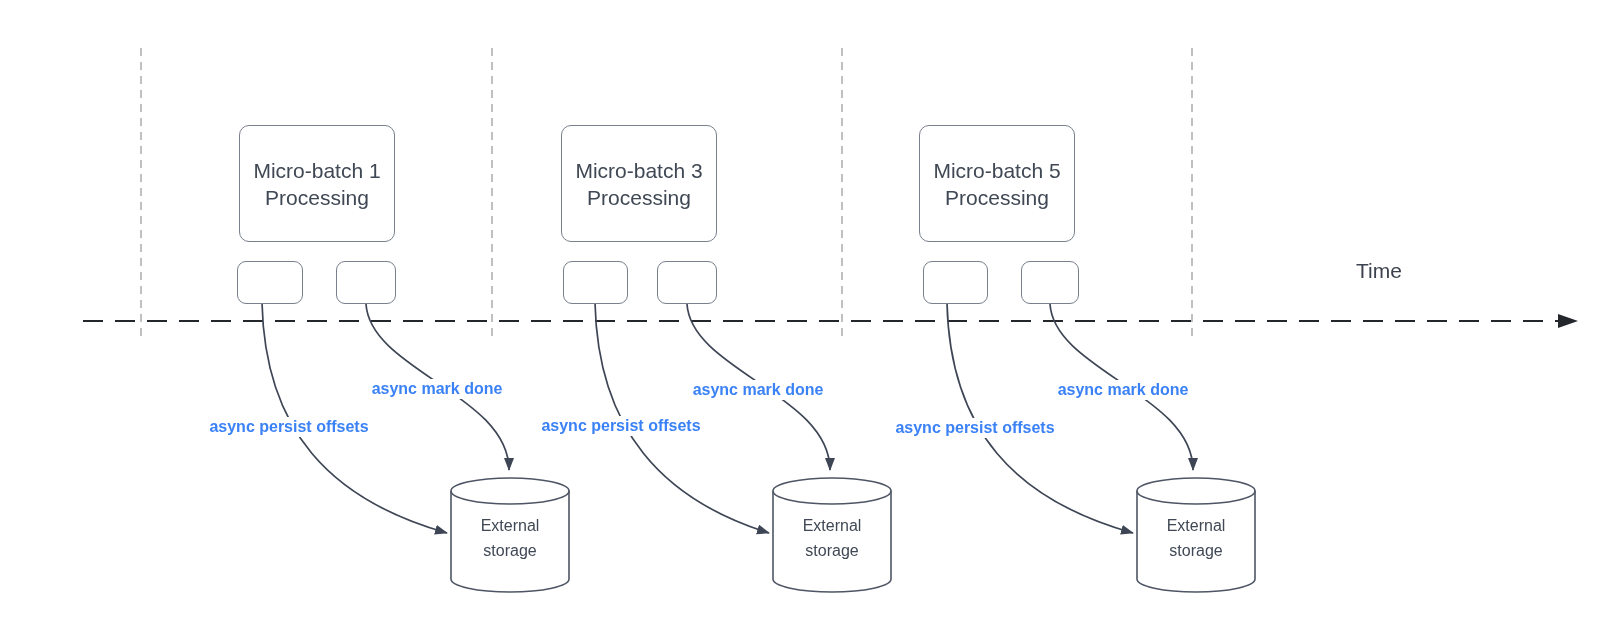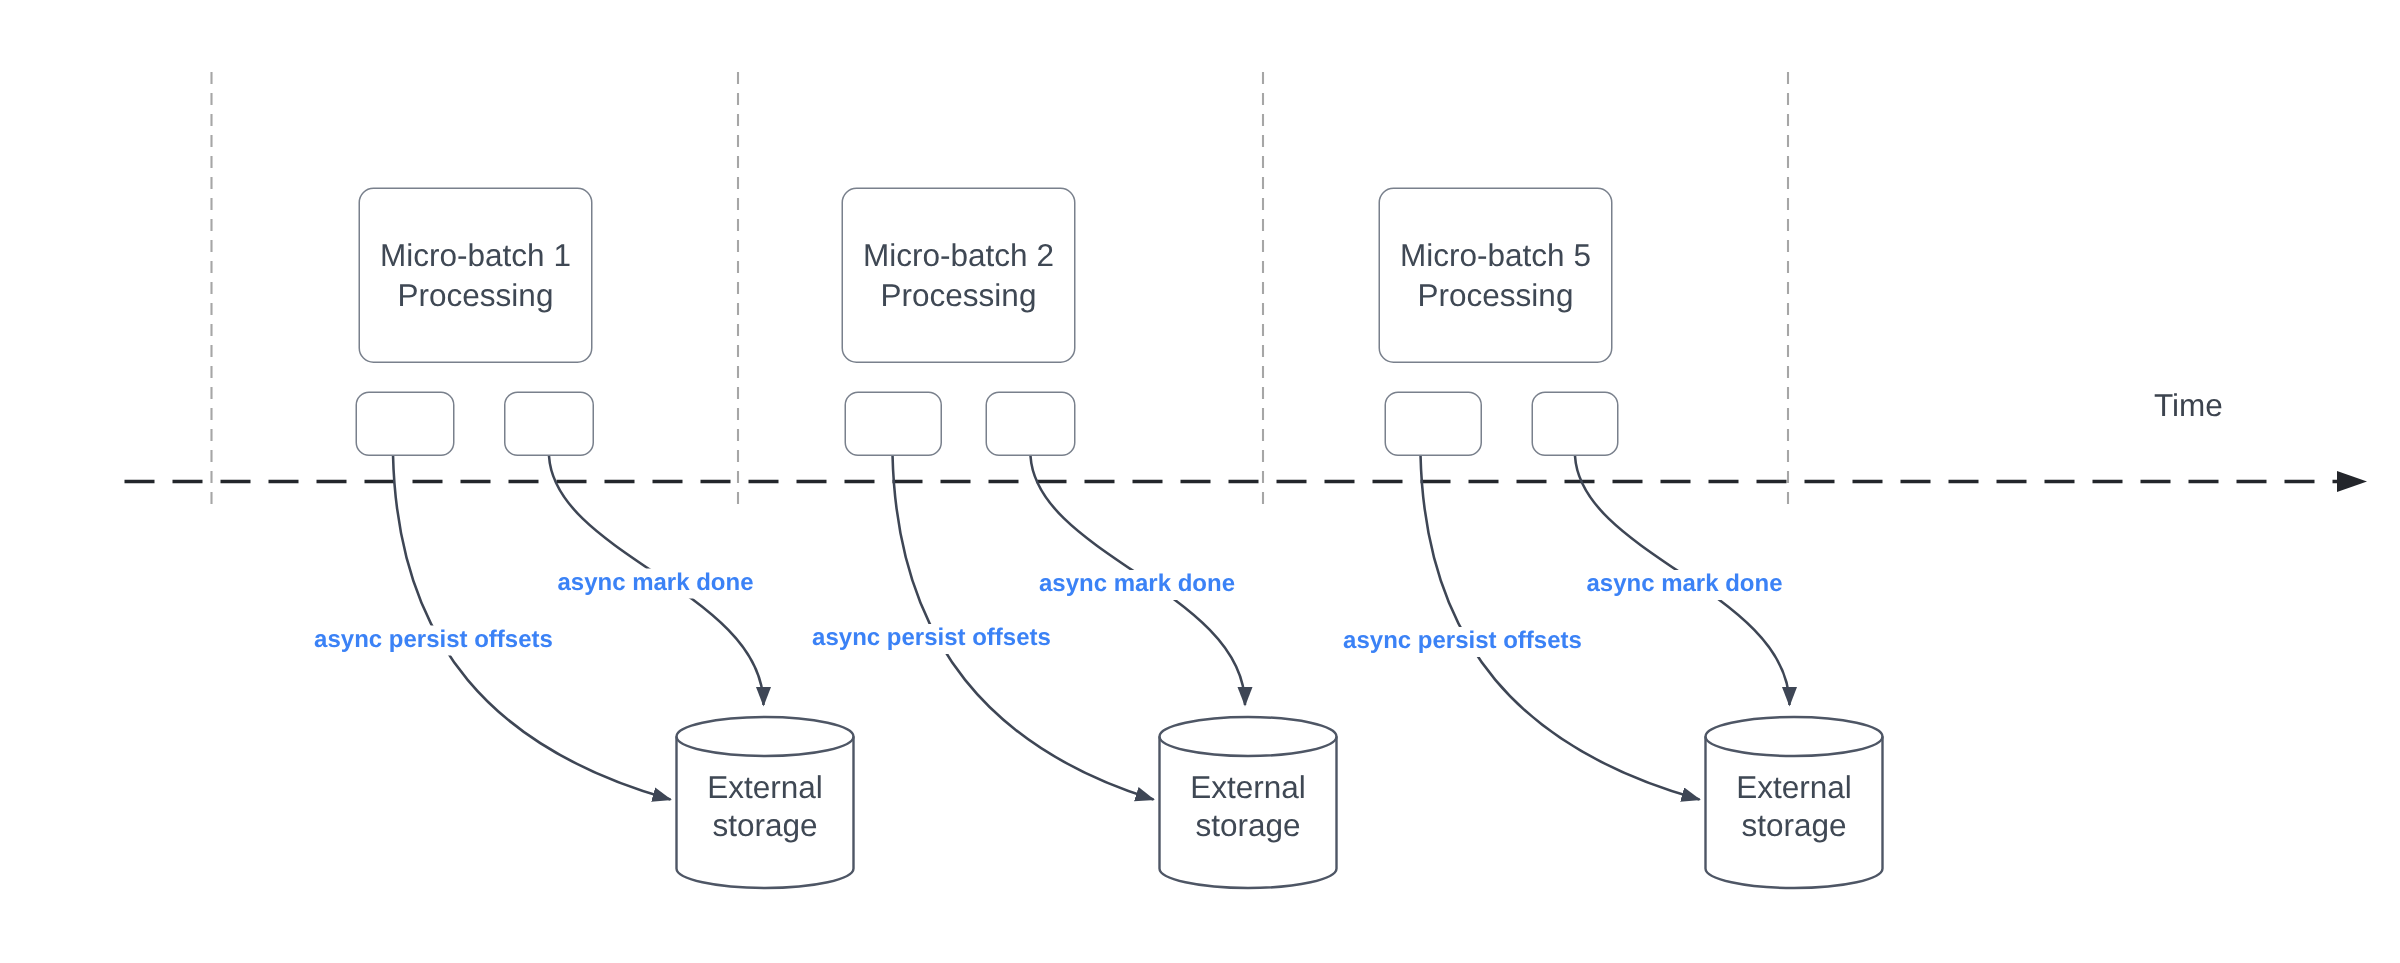--- a/index.html
+++ b/index.html
@@ -40,28 +40,28 @@
   }
   #pl1{left:289px;top:427px}
   #ml1{left:437px;top:389px}
   #pl2{left:621px;top:426px}
   #ml2{left:758px;top:390px}
   #pl3{left:975px;top:428px}
   #ml3{left:1123px;top:390px}
 
   .storage-label{
     position:absolute;width:100px;transform:translateX(-50%);text-align:center;
-    font-size:21px;line-height:25px;color:#3f4854;
+    font-size:16px;line-height:25px;color:#3f4854;
   }
   #st1{left:510px;top:513px}
   #st2{left:832px;top:513px}
   #st3{left:1196px;top:513px}
 
   .time-label{
-    position:absolute;left:1436px;top:259px;width:62px;text-align:left;
+    position:absolute;left:1348px;top:259px;width:62px;text-align:center;
     font-size:21px;color:#3c434e;
   }
 </style>
 </head>
 <body>
 
 <div id="canvas">
 
   <svg id="lines-layer" viewBox="0 0 1600 642" xmlns="http://www.w3.org/2000/svg">
     <defs>
@@ -98,21 +98,21 @@
     <path d="M687,304 C691,370 830,395 830,470" fill="none" stroke="#3e4655" stroke-width="1.7" marker-end="url(#arrowhead)"></path>
 
     <path d="M947,303 C950,430 1015,500 1133,533" fill="none" stroke="#3e4655" stroke-width="1.7" marker-end="url(#arrowhead)"></path>
     <path d="M1050,304 C1054,370 1193,395 1193,470" fill="none" stroke="#3e4655" stroke-width="1.7" marker-end="url(#arrowhead)"></path>
   </svg>
 
   <div class="bigbox" id="bb1">
     <span class="bigbox-text">Micro-batch 1 Processing</span>
   </div>
   <div class="bigbox" id="bb2">
-    <span class="bigbox-text">Micro-batch 2 Processing</span>
+    <span class="bigbox-text">Micro-batch 3 Processing</span>
   </div>
   <div class="bigbox" id="bb3">
     <span class="bigbox-text">Micro-batch 5 Processing</span>
   </div>
 
   <div class="smallbox" id="sb1a"></div>
   <div class="smallbox" id="sb1b"></div>
   <div class="smallbox" id="sb2a"></div>
   <div class="smallbox" id="sb2b"></div>
   <div class="smallbox" id="sb3a"></div>

